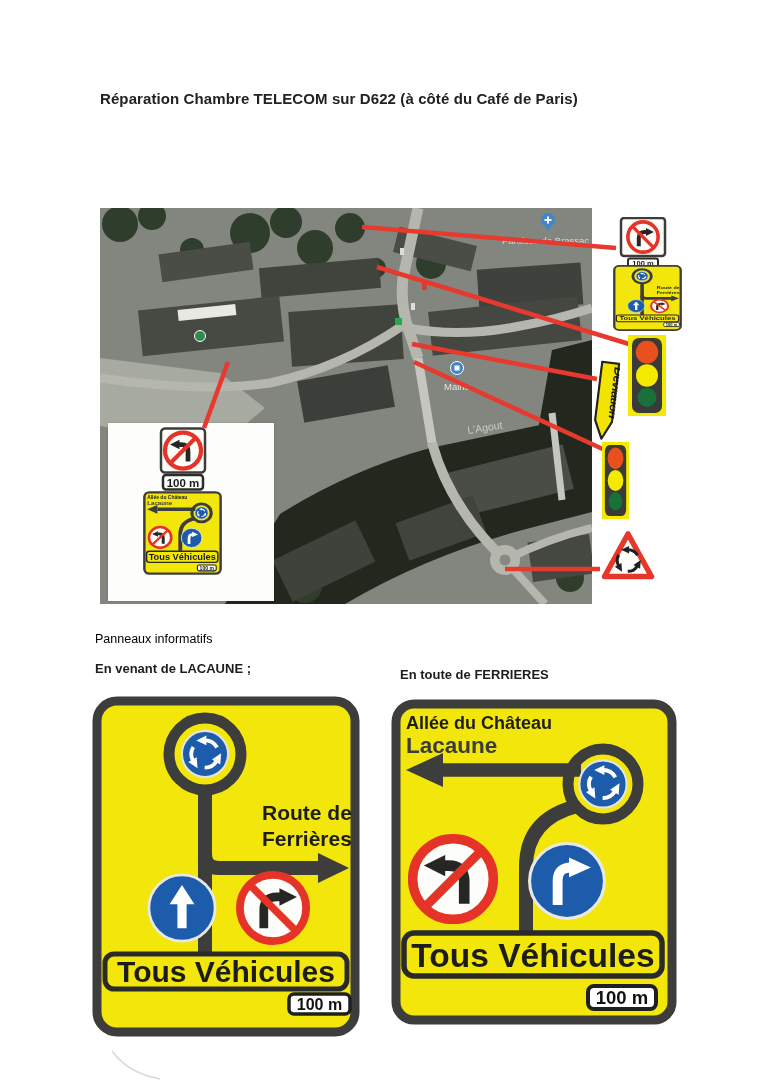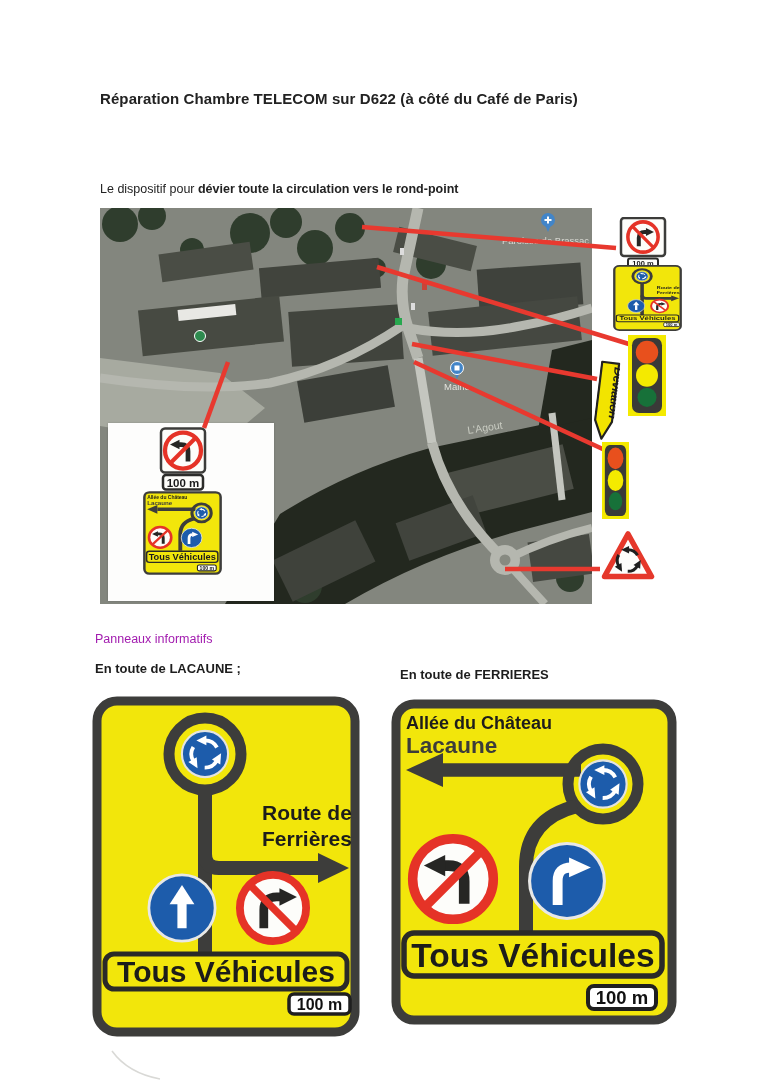--- a/index.html
+++ b/index.html
@@ -19,21 +19,21 @@
   .doc-subtitle b{font-weight:700;}
   .figure{left:100px;top:208px;width:668px;height:400px;}
   .map-svg{position:absolute;left:0;top:0;z-index:1;}
   .inset-box{
     position:absolute;left:8px;top:215px;width:166px;height:178px;
     background:#fdfdfc;z-index:4;box-shadow:0 0 2px rgba(0,0,0,.18);
   }
   .overlay-svg{position:absolute;left:0;top:0;z-index:9;pointer-events:none;}
   .sign-abs{position:absolute;z-index:10;}
   .deviation-tilt{transform:rotate(7deg);}
-  .section-heading{left:95px;top:632px;font-size:12.5px;color:#a21caf;}
+  .section-heading{left:95px;top:632px;font-size:12.5px;color:#000000;}
   .caption{font-size:13px;font-weight:700;color:#1d1d1d;}
   .caption-left{left:95px;top:661px;}
   .caption-right{left:400px;top:667px;}
   .panel-sign{position:absolute;}
   svg text{font-family:"Liberation Sans",sans-serif;}
   .defs-holder{position:absolute;width:0;height:0;overflow:hidden;}
 </style>
 </head>
 <body>
 
@@ -85,23 +85,20 @@
         <rect x="0" y="0" width="38" height="80" fill="#f4ea00"></rect>
         <rect x="4" y="3" width="30" height="74" rx="7" fill="#3a3a38"></rect>
         <circle cx="19" cy="17" r="11.2" fill="#e8501d"></circle>
         <circle cx="19" cy="40" r="11" fill="#f4ea00"></circle>
         <circle cx="19" cy="61.5" r="9.5" fill="#177139"></circle>
       </g>
     </defs>
   </svg>
 
   <div class="abs doc-title">Réparation Chambre TELECOM sur D622 (à côté du Café de Paris)</div>
-  <div class="abs doc-subtitle">
-    <span>Le dispositif pour </span><b>dévier toute la circulation vers le rond-point</b>
-  </div>
 
   <div class="abs figure">
 
     <svg class="map-svg" width="492" height="396" viewBox="0 0 492 396">
       <rect width="492" height="396" fill="#83867e"></rect>
       <polygon points="0,150 120,165 165,200 120,238 0,218" fill="#a7aaa0"></polygon>
 
       <path d="M125,396 L180,306 Q 250,262 330,240 L492,206 L492,304 L430,320 Q 330,346 245,396 Z" fill="#23281f"></path>
       <polygon points="452,142 492,132 492,210 438,222" fill="#23281f"></polygon>
 
@@ -244,21 +241,21 @@
       <use href="#traffic-light"></use>
     </svg>
 
     <svg class="sign-abs" style="left:501px;top:322px" width="54" height="51" viewBox="0 0 54 51">
       <polygon points="27,4 50.5,46.5 3.5,46.5" fill="#fdfdfb" stroke="#e5382b" stroke-width="5.5" stroke-linejoin="round"></polygon>
       <use href="#rb-arrows" transform="translate(27,30.5) scale(0.72)" color="#1f1f1f"></use>
     </svg>
   </div>
 
   <div class="abs section-heading">Panneaux informatifs</div>
-  <div class="abs caption caption-left">En toute de LACAUNE ;</div>
+  <div class="abs caption caption-left">En venant de LACAUNE ;</div>
   <div class="abs caption caption-right">En toute de FERRIERES</div>
 
   <svg class="panel-sign" style="left:92px;top:696px" width="268" height="341" viewBox="0 0 268 341">
     <rect x="5" y="5" width="258" height="331" rx="20" fill="#f2e60b" stroke="#3d3d3b" stroke-width="9"></rect>
     <circle cx="113" cy="58" r="36" fill="none" stroke="#3d3d3b" stroke-width="11"></circle>
     <path d="M113 94 V 262" stroke="#3d3d3b" stroke-width="14"></path>
     <path d="M113 158 Q 113 172 127 172 H 228" fill="none" stroke="#3d3d3b" stroke-width="14"></path>
     <polygon points="226,157 257,172 226,187" fill="#3d3d3b"></polygon>
     <use href="#rb-disc" transform="translate(113,58) scale(0.84)"></use>
     <text x="170" y="124" font-size="21" font-weight="700" fill="#1d1d1b">Route de</text>

